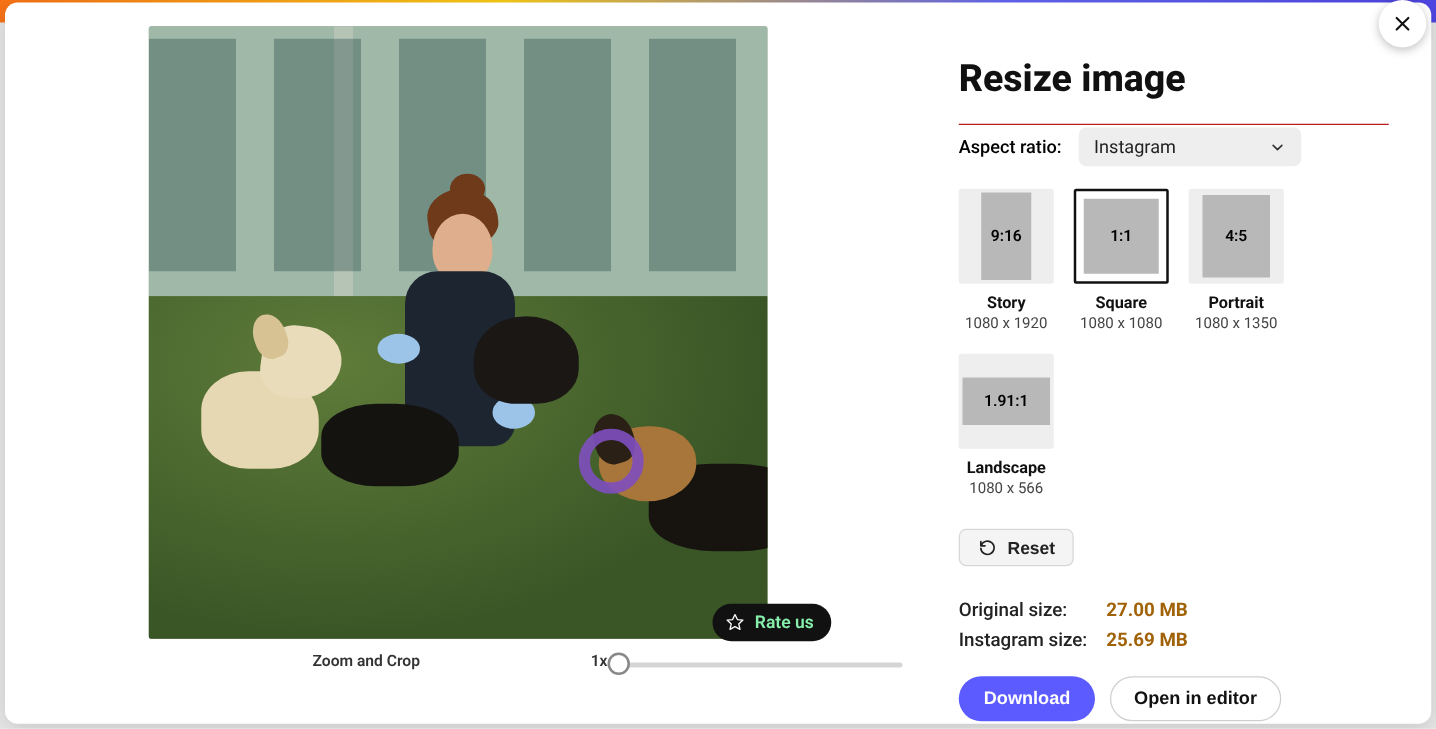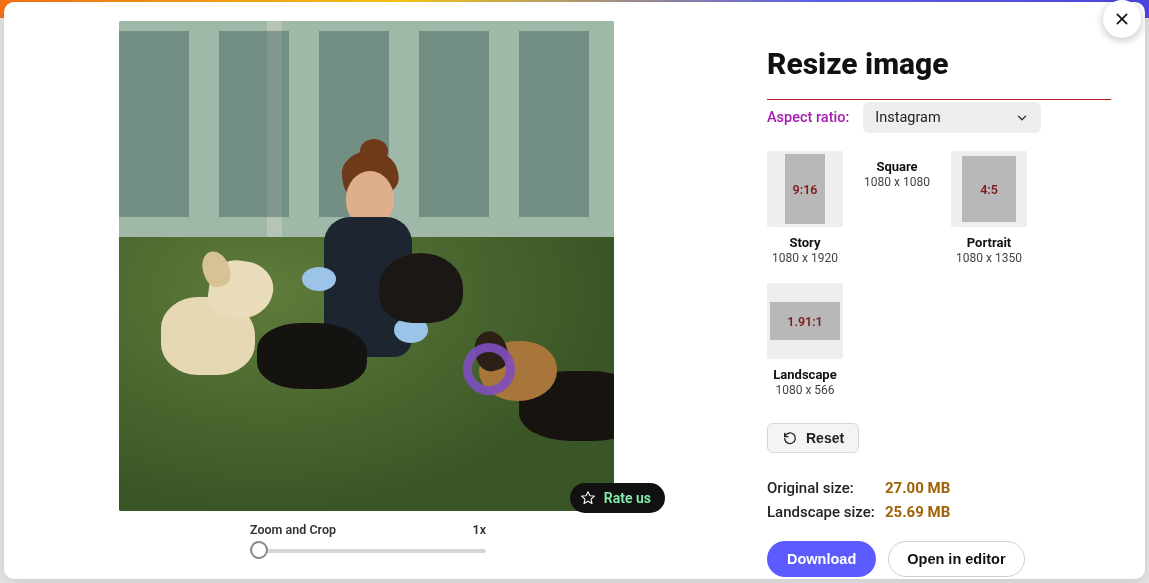--- a/index.html
+++ b/index.html
@@ -90,21 +90,21 @@
   .zoom-row {
     display: flex; align-items: center; gap: 0;
     padding: 10px 120px 0 246px;
   }
   .zoom-label-area {
     display:flex; justify-content:space-between;
     width: 236px;
     font-size: 12.5px; color:#333; font-weight:600;
     margin-bottom:4px;
   }
-  .zoom-col { display:flex; flex-direction:column; align-items:flex-start;}
+  .zoom-col { display:flex; align-items:flex-start;}
   .slider {
     position: relative;
     width: 236px; height: 18px;
   }
   .slider-track {
     position:absolute; top:8px; left:0; right:0; height:4px; background:#d5d5d5; border-radius:2px;
   }
   .slider-thumb {
     position:absolute; top:0; left:0; width:18px; height:18px; background:#fff; border:2px solid #888; border-radius:50%;
   }
@@ -118,21 +118,21 @@
   }
   .title {
     font-size: 30px; font-weight: 800; color:#111;
     padding-bottom: 18px;
     border-bottom: 1px solid #b91c1c;
     margin-bottom: 2px;
   }
   .ratio-row {
     display:flex; align-items:center; gap:14px; margin-bottom: 18px;
   }
-  .ratio-label { font-size: 14.5px; color:#a21caf; font-weight:500;}
+  .ratio-label { font-size: 14.5px; color:#000000; font-weight:500;}
   .select {
     flex: 0 0 auto;
     width: 178px;
     background:#eeeeee;
     border-radius:6px;
     padding: 7px 12px;
     display:flex; align-items:center; justify-content:space-between;
     font-size:14.5px; color:#222; cursor:pointer;
   }
   .presets {
@@ -150,21 +150,21 @@
     display:flex; align-items:center; justify-content:center;
     border-radius:2px;
   }
   .preset.selected .frame {
     border: 2px solid #111;
     background:#fff;
   }
   .preset .box {
     background:#b8b8b8;
     display:flex; align-items:center; justify-content:center;
-    font-size:12.5px; font-weight:600; color:#7f1d1d;
+    font-size:12.5px; font-weight:600; color:#000000;
   }
   .preset .name { margin-top:8px; font-size:13px; font-weight:700; color:#111;}
   .preset .dims { font-size:12px; color:#444; margin-top:1px;}
 
   .reset-btn {
     align-self:flex-start;
     display:flex; align-items:flex-start; gap:8px;
     border:1px solid #d7d7d7; background:#f4f4f4;
     border-radius:6px; padding:6px 14px; font-size:14px; font-weight:600; color:#222;
     cursor:pointer; margin-bottom: 26px;
@@ -273,20 +273,23 @@
 
     <div class="presets" id="presets">
         <div class="preset">
           <div class="frame">
             <div class="box" style="width:40px;height:70px">9:16</div>
           </div>
           <div class="name">Story</div>
           <div class="dims">1080 x 1920</div>
         </div>
         <div class="preset selected">
+          <div class="frame">
+            <div class="box" style="width:60px;height:60px">1:1</div>
+          </div>
           <div class="name">Square</div>
           <div class="dims">1080 x 1080</div>
         </div>
         <div class="preset">
           <div class="frame">
             <div class="box" style="width:54px;height:66px">4:5</div>
           </div>
           <div class="name">Portrait</div>
           <div class="dims">1080 x 1350</div>
         </div>
@@ -304,21 +307,21 @@
         <path d="M4 5v5h5M4.5 9.5A8 8 0 1 1 4 13" fill="none" stroke="#222" stroke-width="2" stroke-linecap="round" stroke-linejoin="round"></path>
       </svg>
       <span>Reset</span>
     </button>
 
     <div class="size-row">
       <span class="k">Original size:</span>
       <span class="v">27.00 MB</span>
     </div>
     <div class="size-row">
-      <span class="k">Landscape size:</span>
+      <span class="k">Instagram size:</span>
       <span class="v">25.69 MB</span>
     </div>
 
     <div class="actions">
       <button class="btn-primary">Download</button>
       <button class="btn-secondary">Open in editor</button>
     </div>
   </div>
 
 </div>

